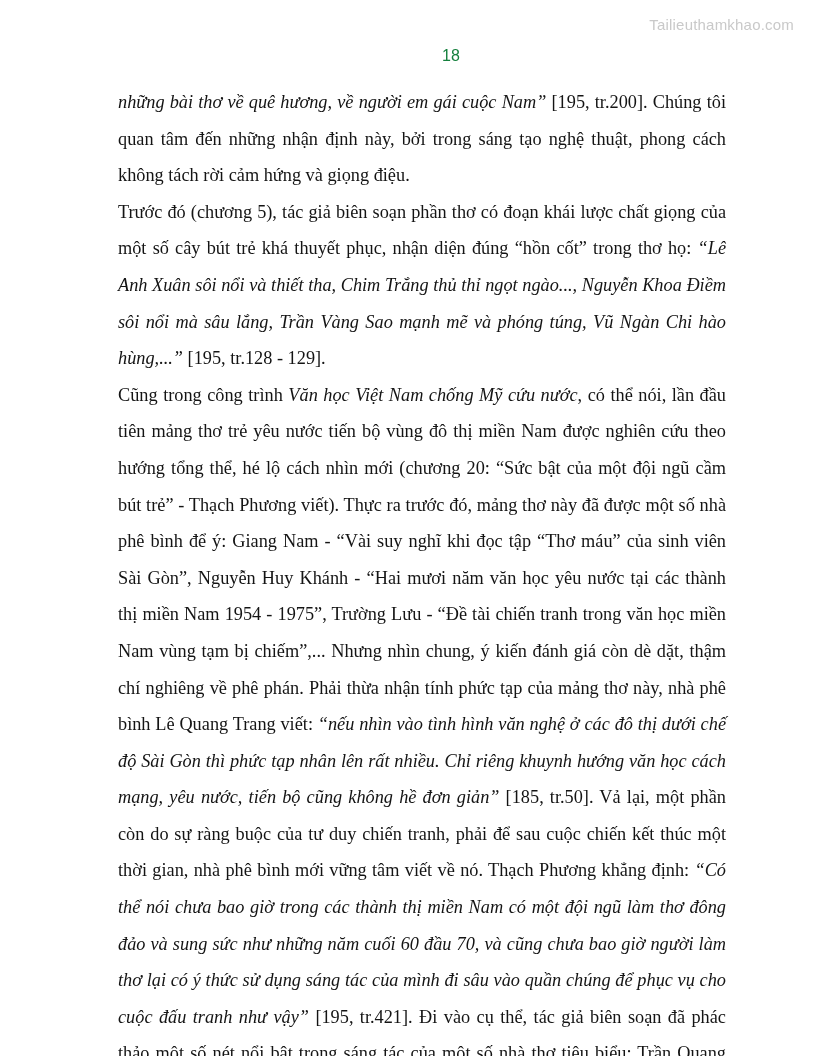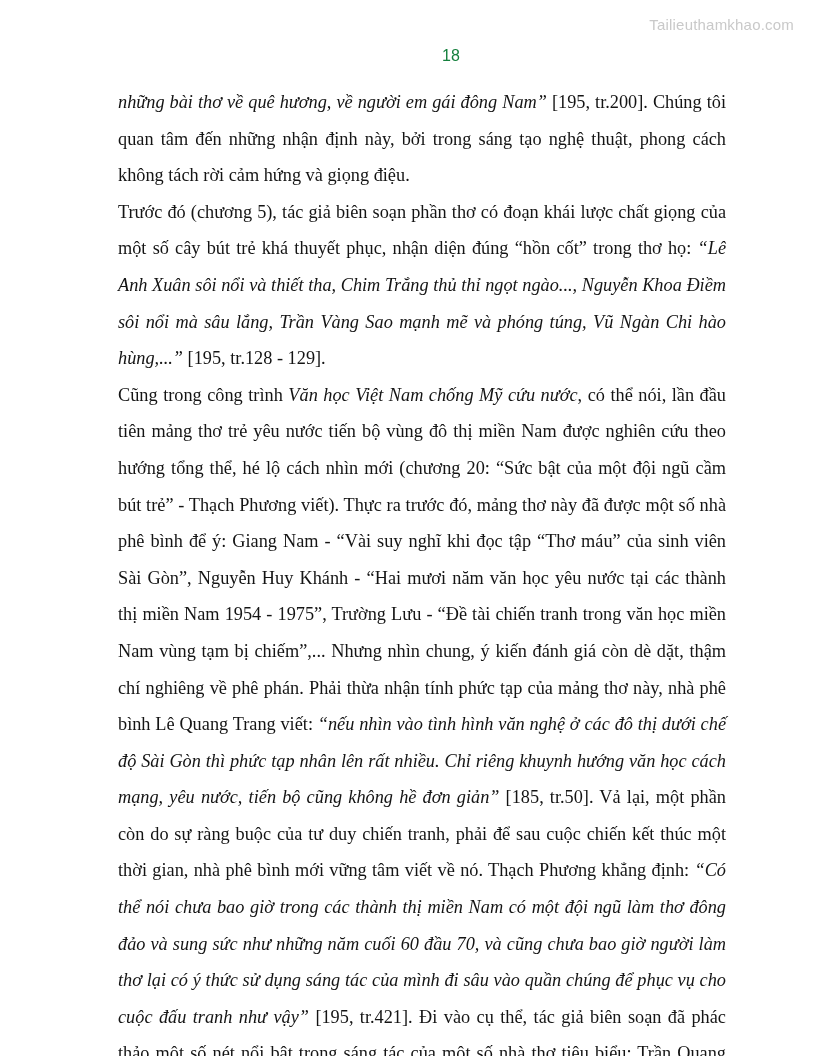--- a/index.html
+++ b/index.html
@@ -87,18 +87,18 @@
 </head>
 <body>
 
 <div id="page">
 
   <div id="watermark">Tailieuthamkhao.com</div>
 
   <div id="page-number">18</div>
 
   <div id="text-block" class="blur">
-      <p><em>những bài thơ về quê hương, về người em gái đông Nam”</em><span> [195, tr.200]. Chúng tôi quan tâm đến những nhận định này, bởi trong sáng tạo nghệ thuật, phong cách không tách rời cảm hứng và giọng điệu.</span></p>
+      <p><em>những bài thơ về quê hương, về người em gái cuộc Nam”</em><span> [195, tr.200]. Chúng tôi quan tâm đến những nhận định này, bởi trong sáng tạo nghệ thuật, phong cách không tách rời cảm hứng và giọng điệu.</span></p>
       <p class="indent"><span>Trước đó (chương 5), tác giả biên soạn phần thơ có đoạn khái lược chất giọng của một số cây bút trẻ khá thuyết phục, nhận diện đúng “hồn cốt” trong thơ họ: </span><em>“Lê Anh Xuân sôi nổi và thiết tha, Chim Trắng thủ thỉ ngọt ngào..., Nguyễn Khoa Điềm sôi nổi mà sâu lắng, Trần Vàng Sao mạnh mẽ và phóng túng, Vũ Ngàn Chi hào hùng,...”</em><span> [195, tr.128 - 129].</span></p>
       <p class="indent"><span>Cũng trong công trình </span><em>Văn học Việt Nam chống Mỹ cứu nước</em><span>, có thể nói, lần đầu tiên mảng thơ trẻ yêu nước tiến bộ vùng đô thị miền Nam được nghiên cứu theo hướng tổng thể, hé lộ cách nhìn mới (chương 20: “Sức bật của một đội ngũ cầm bút trẻ” - Thạch Phương viết). Thực ra trước đó, mảng thơ này đã được một số nhà phê bình để ý: Giang Nam - “Vài suy nghĩ khi đọc tập “Thơ máu” của sinh viên Sài Gòn”, Nguyễn Huy Khánh - “Hai mươi năm văn học yêu nước tại các thành thị miền Nam 1954 - 1975”, Trường Lưu - “Đề tài chiến tranh trong văn học miền Nam vùng tạm bị chiếm”,... Nhưng nhìn chung, ý kiến đánh giá còn dè dặt, thậm chí nghiêng về phê phán. Phải thừa nhận tính phức tạp của mảng thơ này, nhà phê bình Lê Quang Trang viết: </span><em>“nếu nhìn vào tình hình văn nghệ ở các đô thị dưới chế độ Sài Gòn thì phức tạp nhân lên rất nhiều. Chỉ riêng khuynh hướng văn học cách mạng, yêu nước, tiến bộ cũng không hề đơn giản”</em><span> [185, tr.50]. Vả lại, một phần còn do sự ràng buộc của tư duy chiến tranh, phải để sau cuộc chiến kết thúc một thời gian, nhà phê bình mới vững tâm viết về nó. Thạch Phương khẳng định: </span><em>“Có thể nói chưa bao giờ trong các thành thị miền Nam có một đội ngũ làm thơ đông đảo và sung sức như những năm cuối 60 đầu 70, và cũng chưa bao giờ người làm thơ lại có ý thức sử dụng sáng tác của mình đi sâu vào quần chúng để phục vụ cho cuộc đấu tranh như vậy”</em><span> [195, tr.421]. Đi vào cụ thể, tác giả biên soạn đã phác thảo một số nét nổi bật trong sáng tác của một số nhà thơ tiêu biểu: Trần Quang Long, Thái Ngọc San, Đông Trình, Tần Hoài Dạ Vũ, Võ Quê, Trần Vạn Giã,... Những ý kiến của Thạch Phương, theo chúng tôi, là sự cụ thể hóa quan niệm: “Bắc - Nam một nước, văn nghệ một nhà”, hữu ích đối với các nhà nghiên cứu văn học.</span></p>
     </div>
 
 </div>
 
 </body></html>

